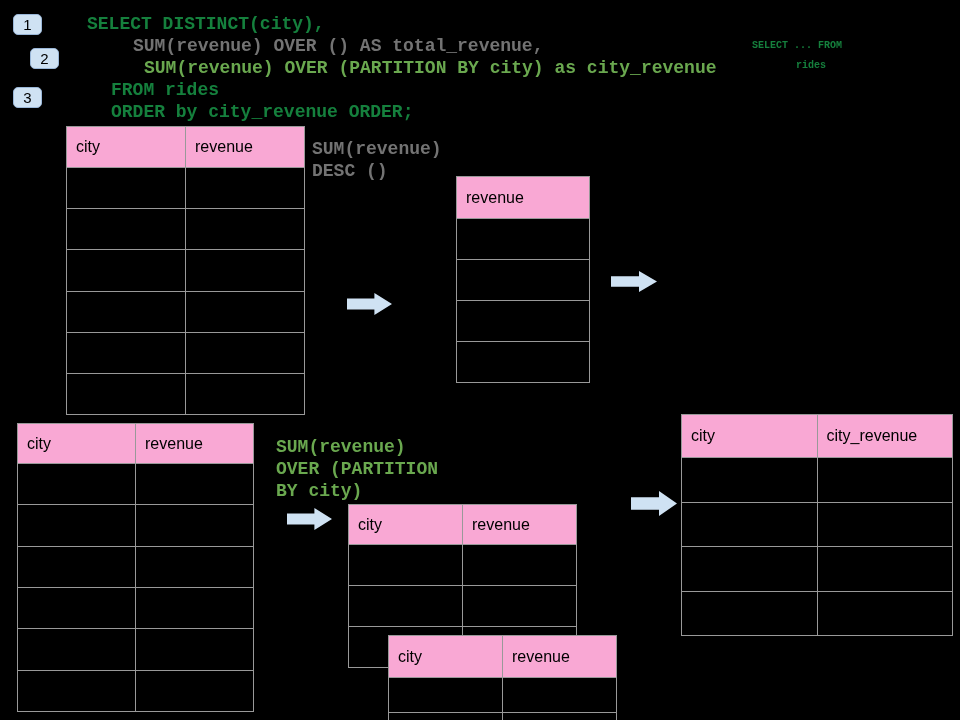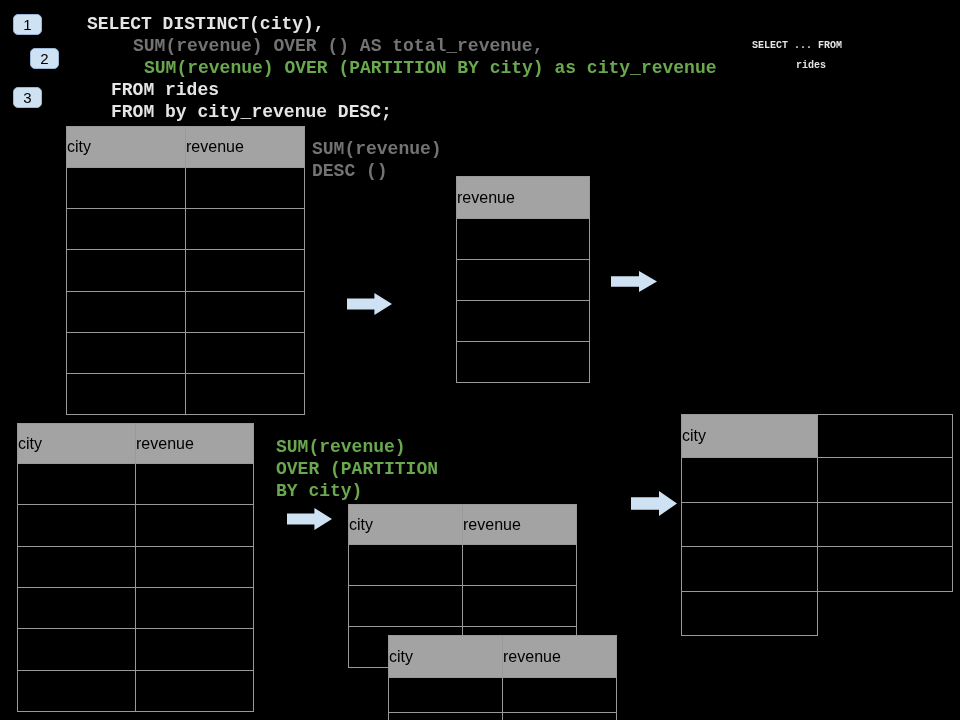--- a/index.html
+++ b/index.html
@@ -2,56 +2,56 @@
 <html><head>
 <meta charset="utf-8">
 <style>
   html,body{margin:0;padding:0;background:#000;}
   .canvas{position:relative;width:960px;height:720px;background:#000000;overflow:hidden;
           font-family:"Liberation Sans",sans-serif;}
 
   
   .mono{position:absolute;font-family:"Liberation Mono",monospace;font-weight:bold;
         font-size:18px;line-height:22px;white-space:pre;}
-  .purple{color:#e5e5e5;}
+  .purple{color:#15803d;}
   .red{color:#737373;}
   .green{color:#6aa84f;}
   .note{font-size:10px;line-height:20px;}
 
   
   .badge{position:absolute;width:29px;height:21px;background:#cfe2f3;border:1px solid #9ab7d8;
          border-radius:5px;color:#000;font-size:15px;display:flex;align-items:center;
          justify-content:center;box-sizing:border-box;}
 
   
   .tbl{position:absolute;display:grid;background:#000;border-left:1px solid #999;
        border-top:1px solid #999;grid-auto-rows:1fr;box-sizing:border-box;}
-  .hd{background:#a3a3a3;color:#000;font-size:16px;display:flex;align-items:center;
-      border-right:1px solid #999;border-bottom:1px solid #999;}
+  .hd{background:#f9a8d4;color:#000;font-size:16px;display:flex;align-items:center;
+      padding-left:9px;border-right:1px solid #999;border-bottom:1px solid #999;}
   .cell{border-right:1px solid #999;border-bottom:1px solid #999;background:#000;}
 
   
   .arrow{position:absolute;}
   .arrow svg{display:block;width:100%;height:100%;}
 </style>
 </head>
 <body>
 
 <div class="canvas">
 
   <div class="badge" style="left:13px;top:14px;">1</div>
   <div class="badge" style="left:30px;top:48px;">2</div>
   <div class="badge" style="left:13px;top:87px;">3</div>
 
   <div>
     <div class="mono purple" style="left:87px;top:13px;">SELECT DISTINCT(city),</div>
     <div class="mono red" style="left:133px;top:35px;">SUM(revenue) OVER () AS total_revenue,</div>
     <div class="mono green" style="left:144px;top:57px;">SUM(revenue) OVER (PARTITION BY city) as city_revenue</div>
     <div class="mono purple" style="left:111px;top:79px;">FROM rides</div>
-    <div class="mono purple" style="left:111px;top:101px;">FROM by city_revenue DESC;</div>
+    <div class="mono purple" style="left:111px;top:101px;">ORDER by city_revenue ORDER;</div>
   </div>
 
   <div>
     <div class="mono purple note" style="left:752px;top:36px;">SELECT ... FROM</div>
     <div class="mono purple note" style="left:796px;top:56px;">rides</div>
   </div>
 
   <div>
     <div class="mono red" style="left:312px;top:138px;">SUM(revenue)</div>
     <div class="mono red" style="left:312px;top:160px;">DESC ()</div>
@@ -120,20 +120,21 @@
     <div class="hd">city</div>
     <div class="hd">revenue</div>
   <div class="cell"></div>
       <div class="cell"></div>
       <div class="cell"></div>
       <div class="cell"></div>
     </div>
 
   <div class="tbl" style="left:681px;top:414px;width:272px;height:222px;grid-template-columns:1fr 1fr;grid-template-rows:43px;">
     <div class="hd">city</div>
+    <div class="hd">city_revenue</div>
   <div class="cell"></div>
       <div class="cell"></div>
       <div class="cell"></div>
       <div class="cell"></div>
       <div class="cell"></div>
       <div class="cell"></div>
       <div class="cell"></div>
       <div class="cell"></div>
     </div>
 

